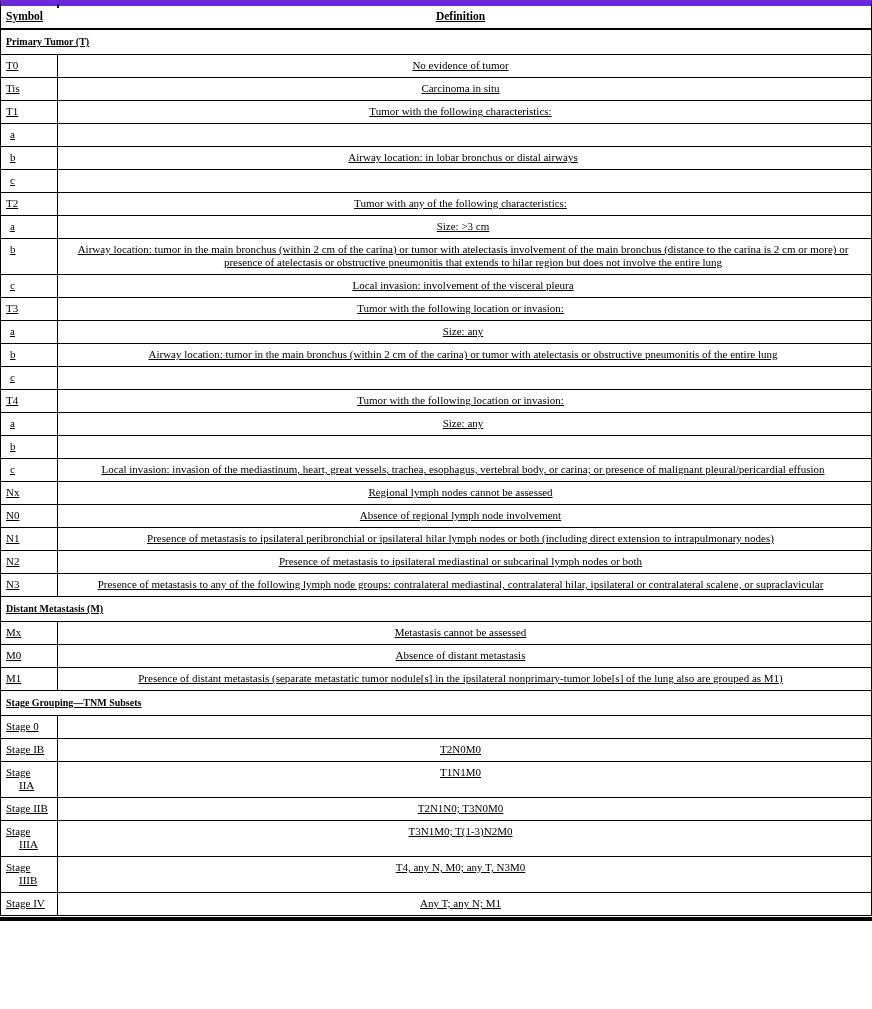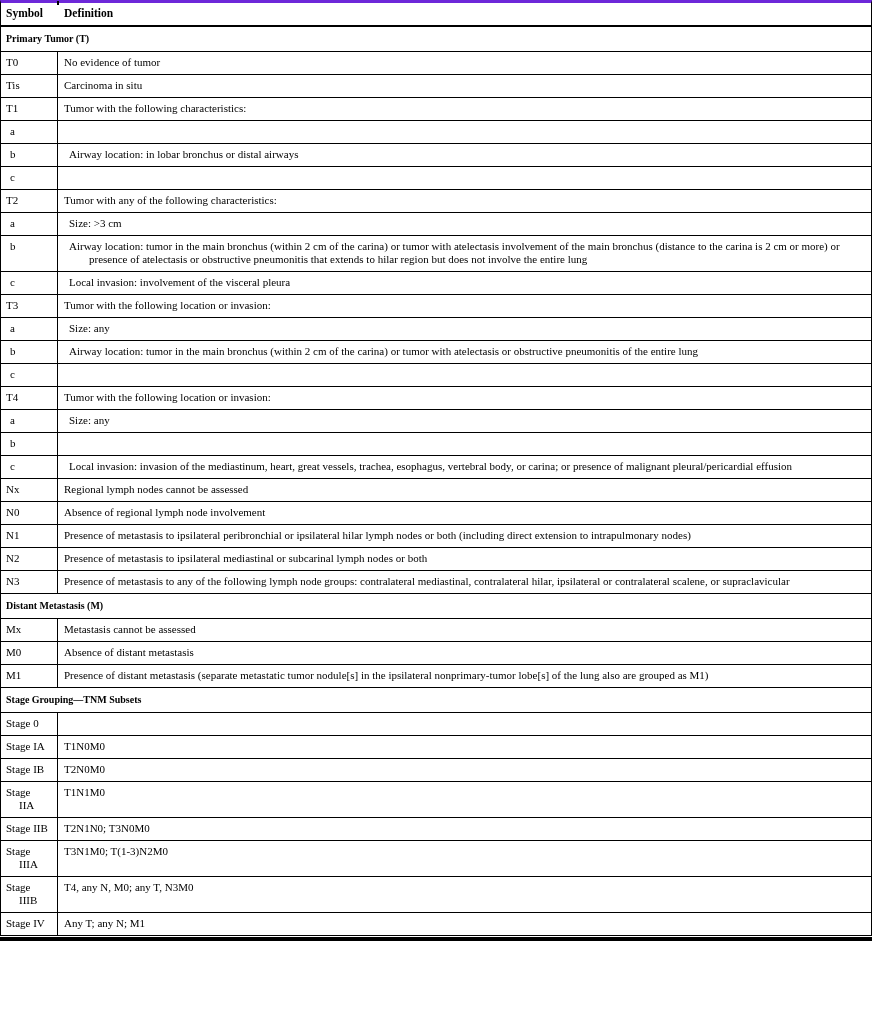--- a/index.html
+++ b/index.html
@@ -11,24 +11,25 @@
     width: 872px;
     font-family: "Liberation Serif", "DejaVu Serif", serif;
     color: #000000;
     -webkit-font-smoothing: antialiased;
   }
   .tnm-table {
     position: relative;
     width: 870px;
     border-left: 1px solid #000;
     border-right: 1px solid #000;
-    border-top: 3px solid #6d28d9;
+    border-top: 6px solid #6d28d9;
     box-sizing: content-box;
     font-size: 11px;
     line-height: 13px;
+    text-decoration: underline;
   }
   .top-tick {
     position: absolute;
     left: 56px;
     top: -2px;
     width: 2px;
     height: 4px;
     background: #000;
   }
   .row {
@@ -58,20 +59,21 @@
     width: 57px;
     box-sizing: border-box;
     border-right: 1px solid #000;
     padding: 4px 3px 5px 5px;
   }
   .def {
     flex: 1 1 auto;
     box-sizing: border-box;
     padding: 4px 14px 5px 26px;
     text-indent: -20px;
+    text-align: center;
   }
   .row.sub .sym {
     padding-left: 9px;
   }
   .row.sub .def {
     padding-left: 31px;
   }
   .sym .sym-line2 {
     padding-left: 13px;
   }
@@ -199,24 +201,20 @@
         <div class="sym">M1</div>
         <div class="def">Presence of distant metastasis (separate metastatic tumor nodule[s] in the ipsilateral nonprimary-tumor lobe[s] of the lung also are grouped as M1)</div>
       </div>
       <div class="row section-row">
         <div class="section-title">Stage Grouping—TNM Subsets</div>
       </div>
       <div class="row">
         <div class="sym">Stage 0</div>
       </div>
       <div class="row">
-        <div class="sym">Stage IA</div>
-        <div class="def">T1N0M0</div>
-      </div>
-      <div class="row">
         <div class="sym">Stage IB</div>
         <div class="def">T2N0M0</div>
       </div>
       <div class="row">
         <div class="sym">Stage<div class="sym-line2">IIA</div></div>
         <div class="def">T1N1M0</div>
       </div>
       <div class="row">
         <div class="sym">Stage IIB</div>
         <div class="def">T2N1N0; T3N0M0</div>

